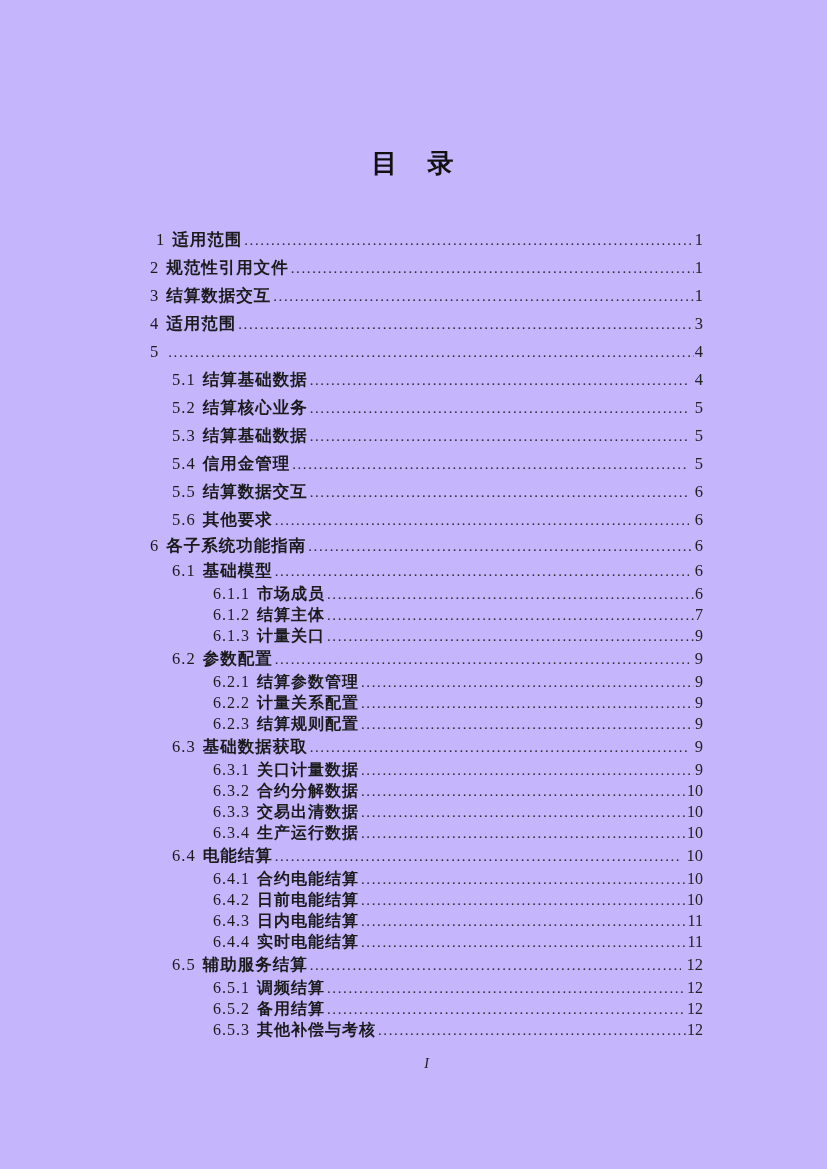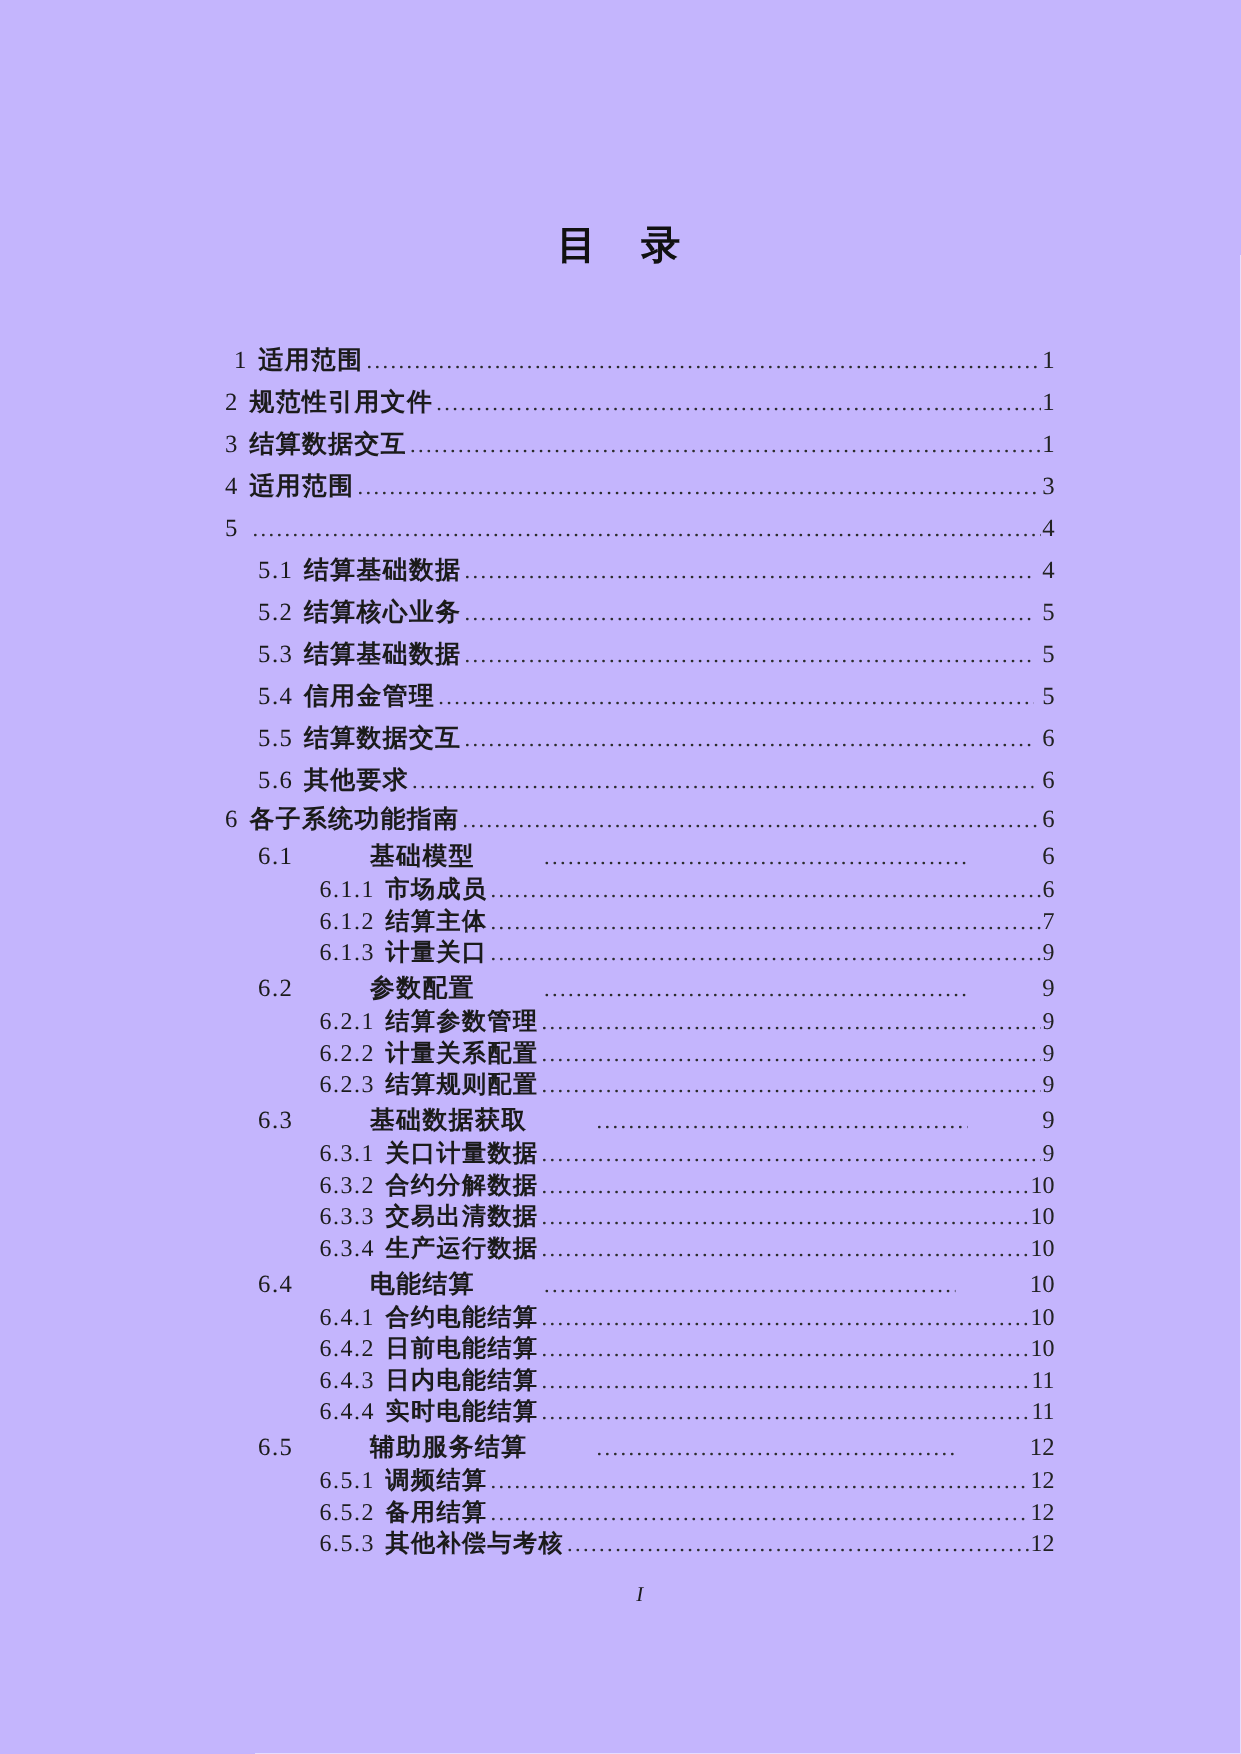--- a/index.html
+++ b/index.html
@@ -27,21 +27,21 @@
     margin-top:44px;
     font-size:16.5px;
   }
   .row{
     display:flex;
     align-items:baseline;
     white-space:nowrap;
   }
   .row.loose{height:28px;line-height:28px;}
   .row.lv1.tight{height:24px;line-height:24px;}
-  .row.lv2.tight{height:25px;line-height:25px;gap:44px;}
+  .row.lv2.tight{height:25px;line-height:25px;}
   .row.lv3.tight{height:21px;line-height:21px;}
   .row.lv2{padding-left:22px;justify-content:flex-end;}
   .row.lv3{padding-left:63px;font-size:16px;}
   .row:first-child{padding-left:6px;}
   .num{margin-right:7px;letter-spacing:1px;}
   .title{letter-spacing:1px;font-weight:bold;}
   .leader{
     flex:1;
     overflow:hidden;
     margin:0 1px 0 2px;

